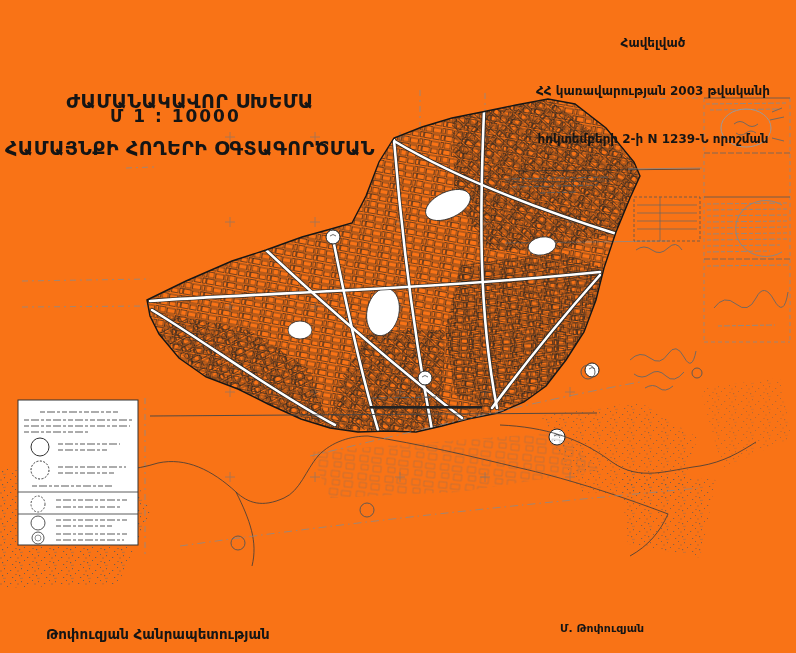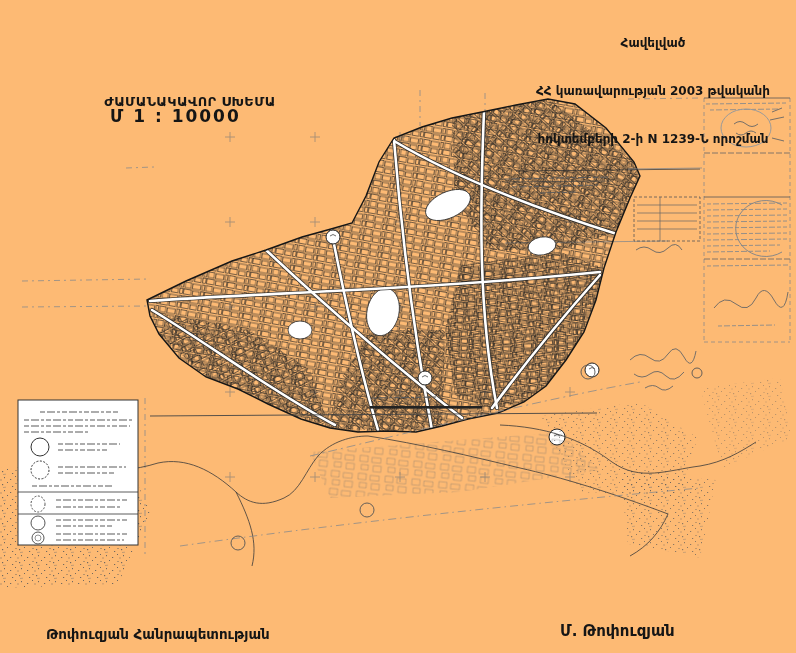--- a/index.html
+++ b/index.html
@@ -1,23 +1,23 @@
 <!DOCTYPE html>
 <html><head>
 <meta charset="utf-8">
 <style>
   html,body{margin:0;padding:0;background:#e8e8e8;}
-  .page{position:relative;width:796px;height:653px;background:#fdba74;overflow:hidden;
+  .page{position:relative;width:796px;height:653px;background:#f97316;overflow:hidden;
         font-family:"DejaVu Sans",sans-serif;color:#151515;}
   .txt{position:absolute;font-weight:bold;white-space:pre;z-index:2;}
   .appendix{left:505px;top:3px;width:296px;text-align:center;font-size:12px;line-height:16px;}
-  .maintitle{left:0px;top:63px;width:380px;text-align:center;font-size:13px;line-height:15.5px;letter-spacing:.4px;}
+  .maintitle{left:0px;top:63px;width:380px;text-align:center;font-size:19px;line-height:15.5px;letter-spacing:.4px;}
   .scale{left:110px;top:106px;font-size:17px;letter-spacing:2px;}
   .footerleft{left:46px;top:594px;font-size:13.5px;line-height:16px;}
-  .signatory{left:560px;top:622px;font-size:15px;}
+  .signatory{left:560px;top:622px;font-size:11px;}
   svg.mapsvg{position:absolute;left:0;top:0;z-index:1;}
   
   .rb{stroke:#262626;stroke-width:4.2;fill:none;opacity:.85;stroke-linecap:round;}
   .rw{stroke:#ffffff;stroke-width:2.6;fill:none;stroke-linecap:round;}
   .tl{stroke:#5a5a5a;stroke-width:1.05;stroke-dasharray:5 2 8 2 3 2;fill:none;}
   .tlf{stroke:#8a8a8a;stroke-width:0.9;stroke-dasharray:4 2 6 2;fill:none;}
   .thin{stroke:#3a3a3a;stroke-width:0.8;fill:none;}
   .faint{stroke:#8a8a8a;stroke-width:0.8;fill:none;}
   .gridc{stroke:#777;stroke-width:0.9;opacity:.65;}
   .scrib{stroke:#666;stroke-width:0.9;fill:none;}
@@ -284,20 +284,21 @@
   </svg>
 
   <div class="txt appendix">
     <div>Հավելված</div>
     <div>ՀՀ կառավարության 2003 թվականի</div>
     <div>հոկտեմբերի 2-ի N 1239-Ն որոշման</div>
   </div>
 
   <div class="txt maintitle">
     <div>ԺԱՄԱՆԱԿԱՎՈՐ ՍԽԵՄԱ</div>
+    <div>ՀԱՄԱՅՆՔԻ ՀՈՂԵՐԻ ՕԳՏԱԳՈՐԾՄԱՆ</div>
   </div>
 
   <div class="txt scale">Մ 1 : 10000</div>
 
   <div class="txt footerleft">
     <div>Թոփուզյան Հանրապետության</div>
     
     
   </div>
 

